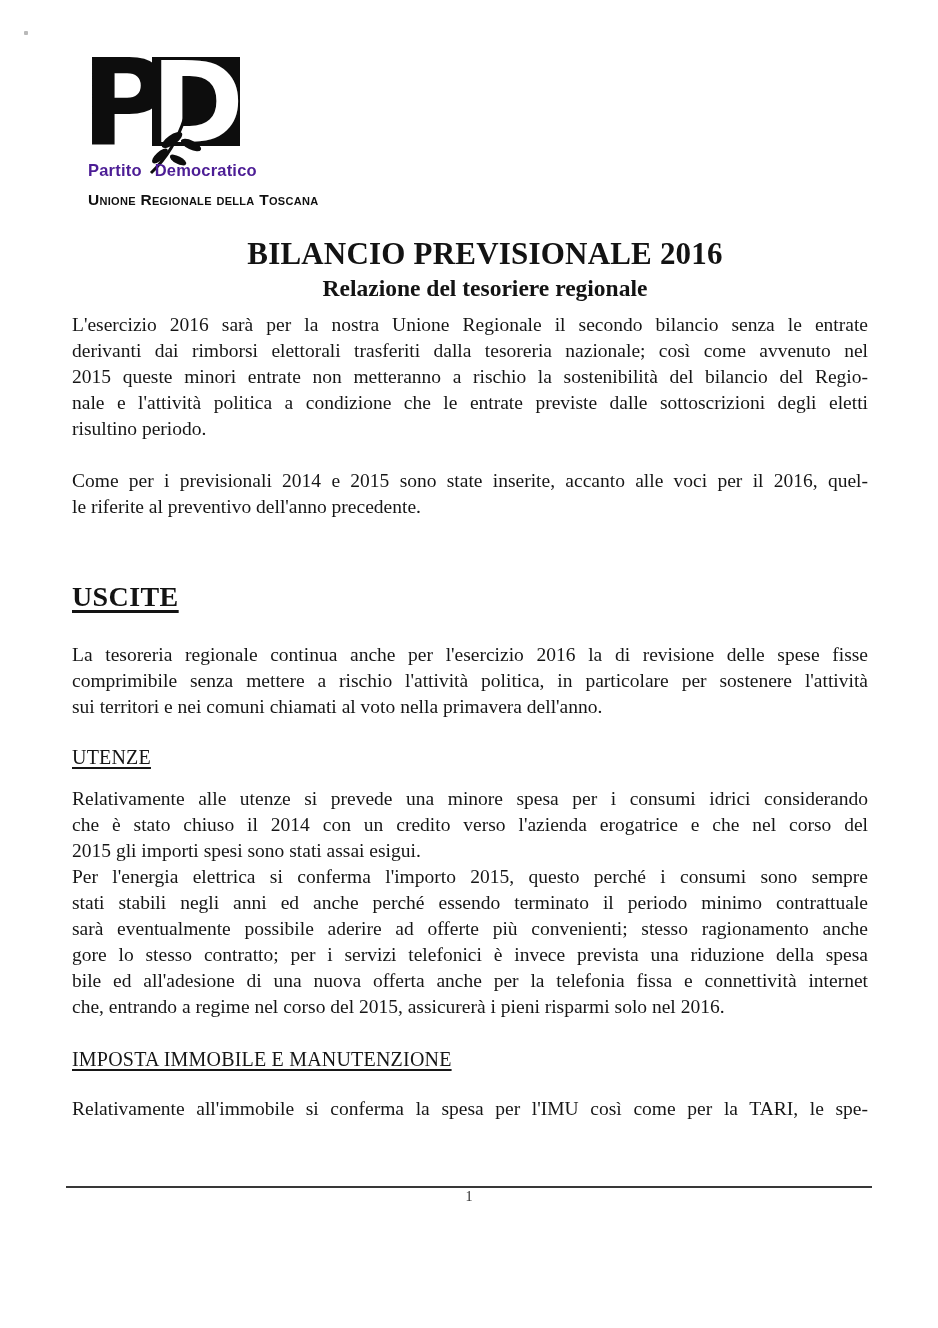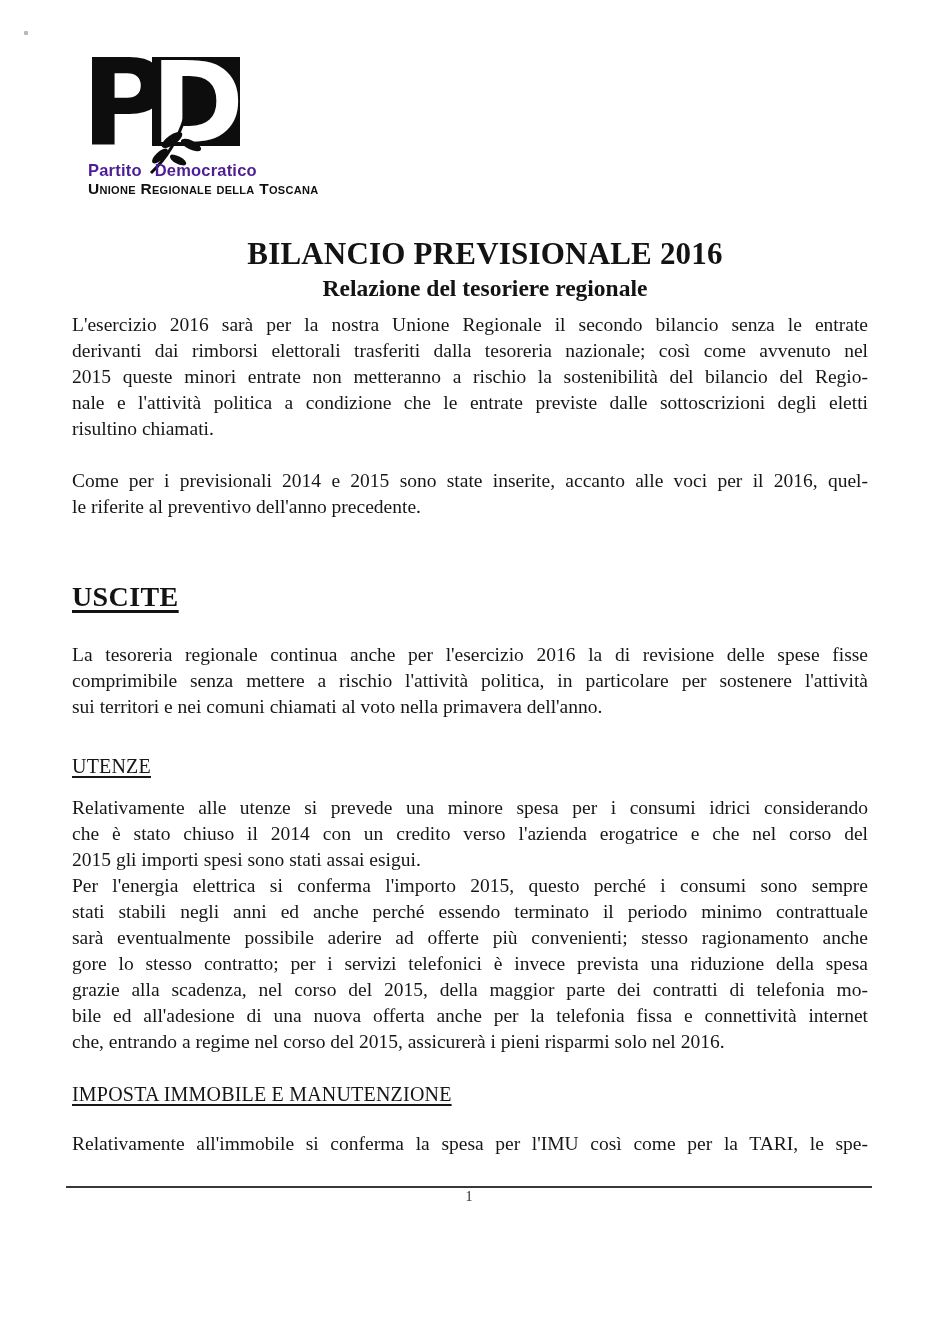--- a/index.html
+++ b/index.html
@@ -40,21 +40,21 @@
     margin-top: -18px; 
     font-family: "Liberation Sans", sans-serif;
     font-size: 16.5px;
     font-weight: 600;
     color: #4c1d95;
     letter-spacing: 0.2px;
     white-space: nowrap;
   }
   .org-name .gap { display: inline-block; width: 13px; }
   .org-sub {
-    margin-top: 0;
+    margin-top: 11px;
     font-family: "Liberation Sans", sans-serif;
     font-variant: small-caps;
     font-weight: bold;
     font-size: 15.5px;
     letter-spacing: 0.3px;
     color: #101010;
     white-space: nowrap;
   }
 
   
@@ -173,46 +173,45 @@
     <div class="doc-title">BILANCIO PREVISIONALE 2016</div>
     <div class="doc-subtitle">Relazione del tesoriere regionale</div>
   </div>
 
   <div class="doc-body">
       <div class="paragraph" style="margin-top: 30px;">
         <div class="line">L'esercizio 2016 sarà per la nostra Unione Regionale il secondo bilancio senza le entrate</div>
         <div class="line">derivanti dai rimborsi elettorali trasferiti dalla tesoreria nazionale; così come avvenuto nel</div>
         <div class="line">2015 queste minori entrate non metteranno a rischio la sostenibilità del bilancio del Regio-</div>
         <div class="line">nale e l'attività politica a condizione che le entrate previste dalle sottoscrizioni degli eletti</div>
-        <div class="line last">risultino chiamati.</div>
+        <div class="line last">risultino periodo.</div>
       </div>
       <div class="paragraph" style="margin-top: 26px;">
         <div class="line">Come per i previsionali 2014 e 2015 sono state inserite, accanto alle voci per il 2016, quel-</div>
         <div class="line last">le riferite al preventivo dell'anno precedente.</div>
       </div>
       <div class="h-major" style="margin-top: 64px;">USCITE</div>
       <div class="paragraph" style="margin-top: 32px;">
         <div class="line">La tesoreria regionale continua anche per l'esercizio 2016 la di revisione delle spese fisse</div>
         <div class="line">comprimibile senza mettere a rischio l'attività politica, in particolare per sostenere l'attività</div>
         <div class="line last">sui territori e nei comuni chiamati al voto nella primavera dell'anno.</div>
       </div>
-      <div class="h-minor" style="margin-top: 33px;">UTENZE</div>
+      <div class="h-minor" style="margin-top: 24px;">UTENZE</div>
       <div class="paragraph" style="margin-top: 16px;">
         <div class="line">Relativamente alle utenze si prevede una minore spesa per i consumi idrici considerando</div>
         <div class="line">che è stato chiuso il 2014 con un credito verso l'azienda erogatrice e che nel corso del</div>
         <div class="line last">2015 gli importi spesi sono stati assai esigui.</div>
       </div>
       <div class="paragraph" style="margin-top: 0px;">
         <div class="line">Per l'energia elettrica si conferma l'importo 2015, questo perché i consumi sono sempre</div>
         <div class="line">stati stabili negli anni ed anche perché essendo terminato il periodo minimo contrattuale</div>
         <div class="line">sarà eventualmente possibile aderire ad offerte più convenienti; stesso ragionamento anche</div>
       </div>
       <div class="paragraph" style="margin-top: 0px;">
         <div class="line">gore lo stesso contratto; per i servizi telefonici è invece prevista una riduzione della spesa</div>
-        <div class="line">grazie alla scadenza, nel corso del 2015, della maggior parte dei contratti di telefonia mo-</div>
         <div class="line">bile ed all'adesione di una nuova offerta anche per la telefonia fissa e connettività internet</div>
         <div class="line last">che, entrando a regime nel corso del 2015, assicurerà i pieni risparmi solo nel 2016.</div>
       </div>
       <div class="h-minor" style="margin-top: 26px;">IMPOSTA IMMOBILE E MANUTENZIONE</div>
       <div class="paragraph" style="margin-top: 24px;">
         <div class="line">Relativamente all'immobile si conferma la spesa per l'IMU così come per la TARI, le spe-</div>
       </div>
     </div>
 
   <div class="footer">

